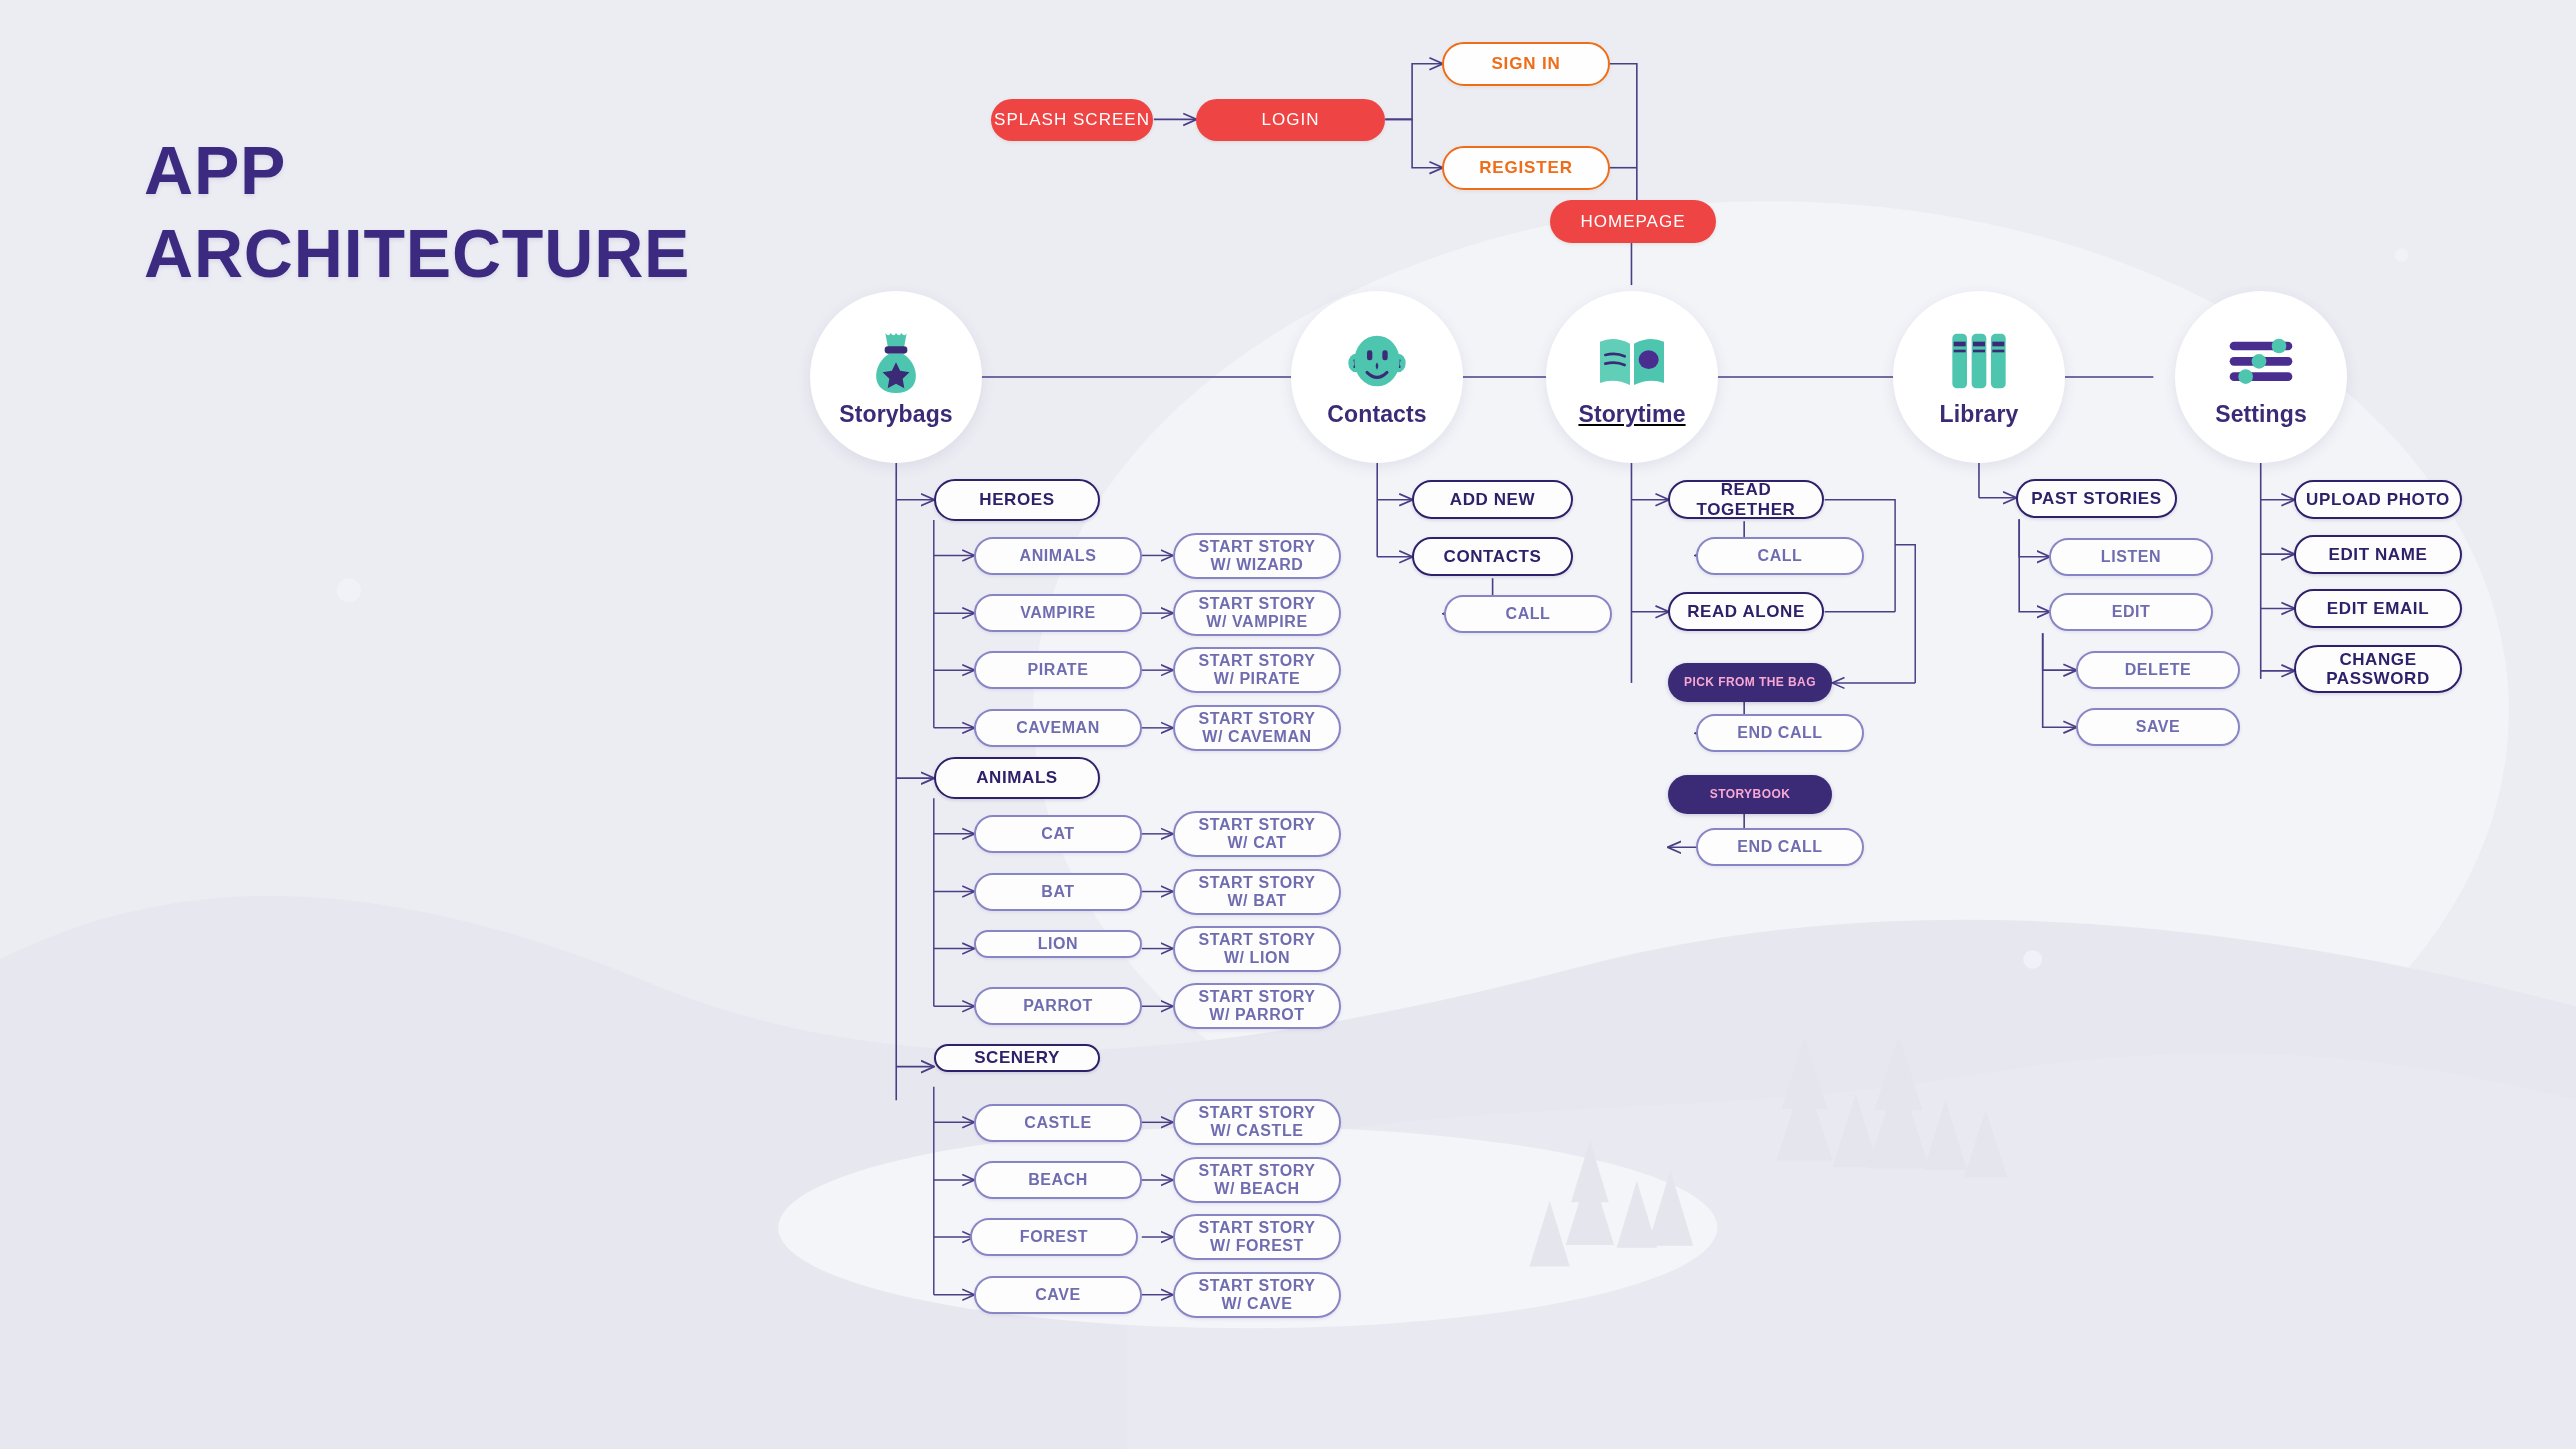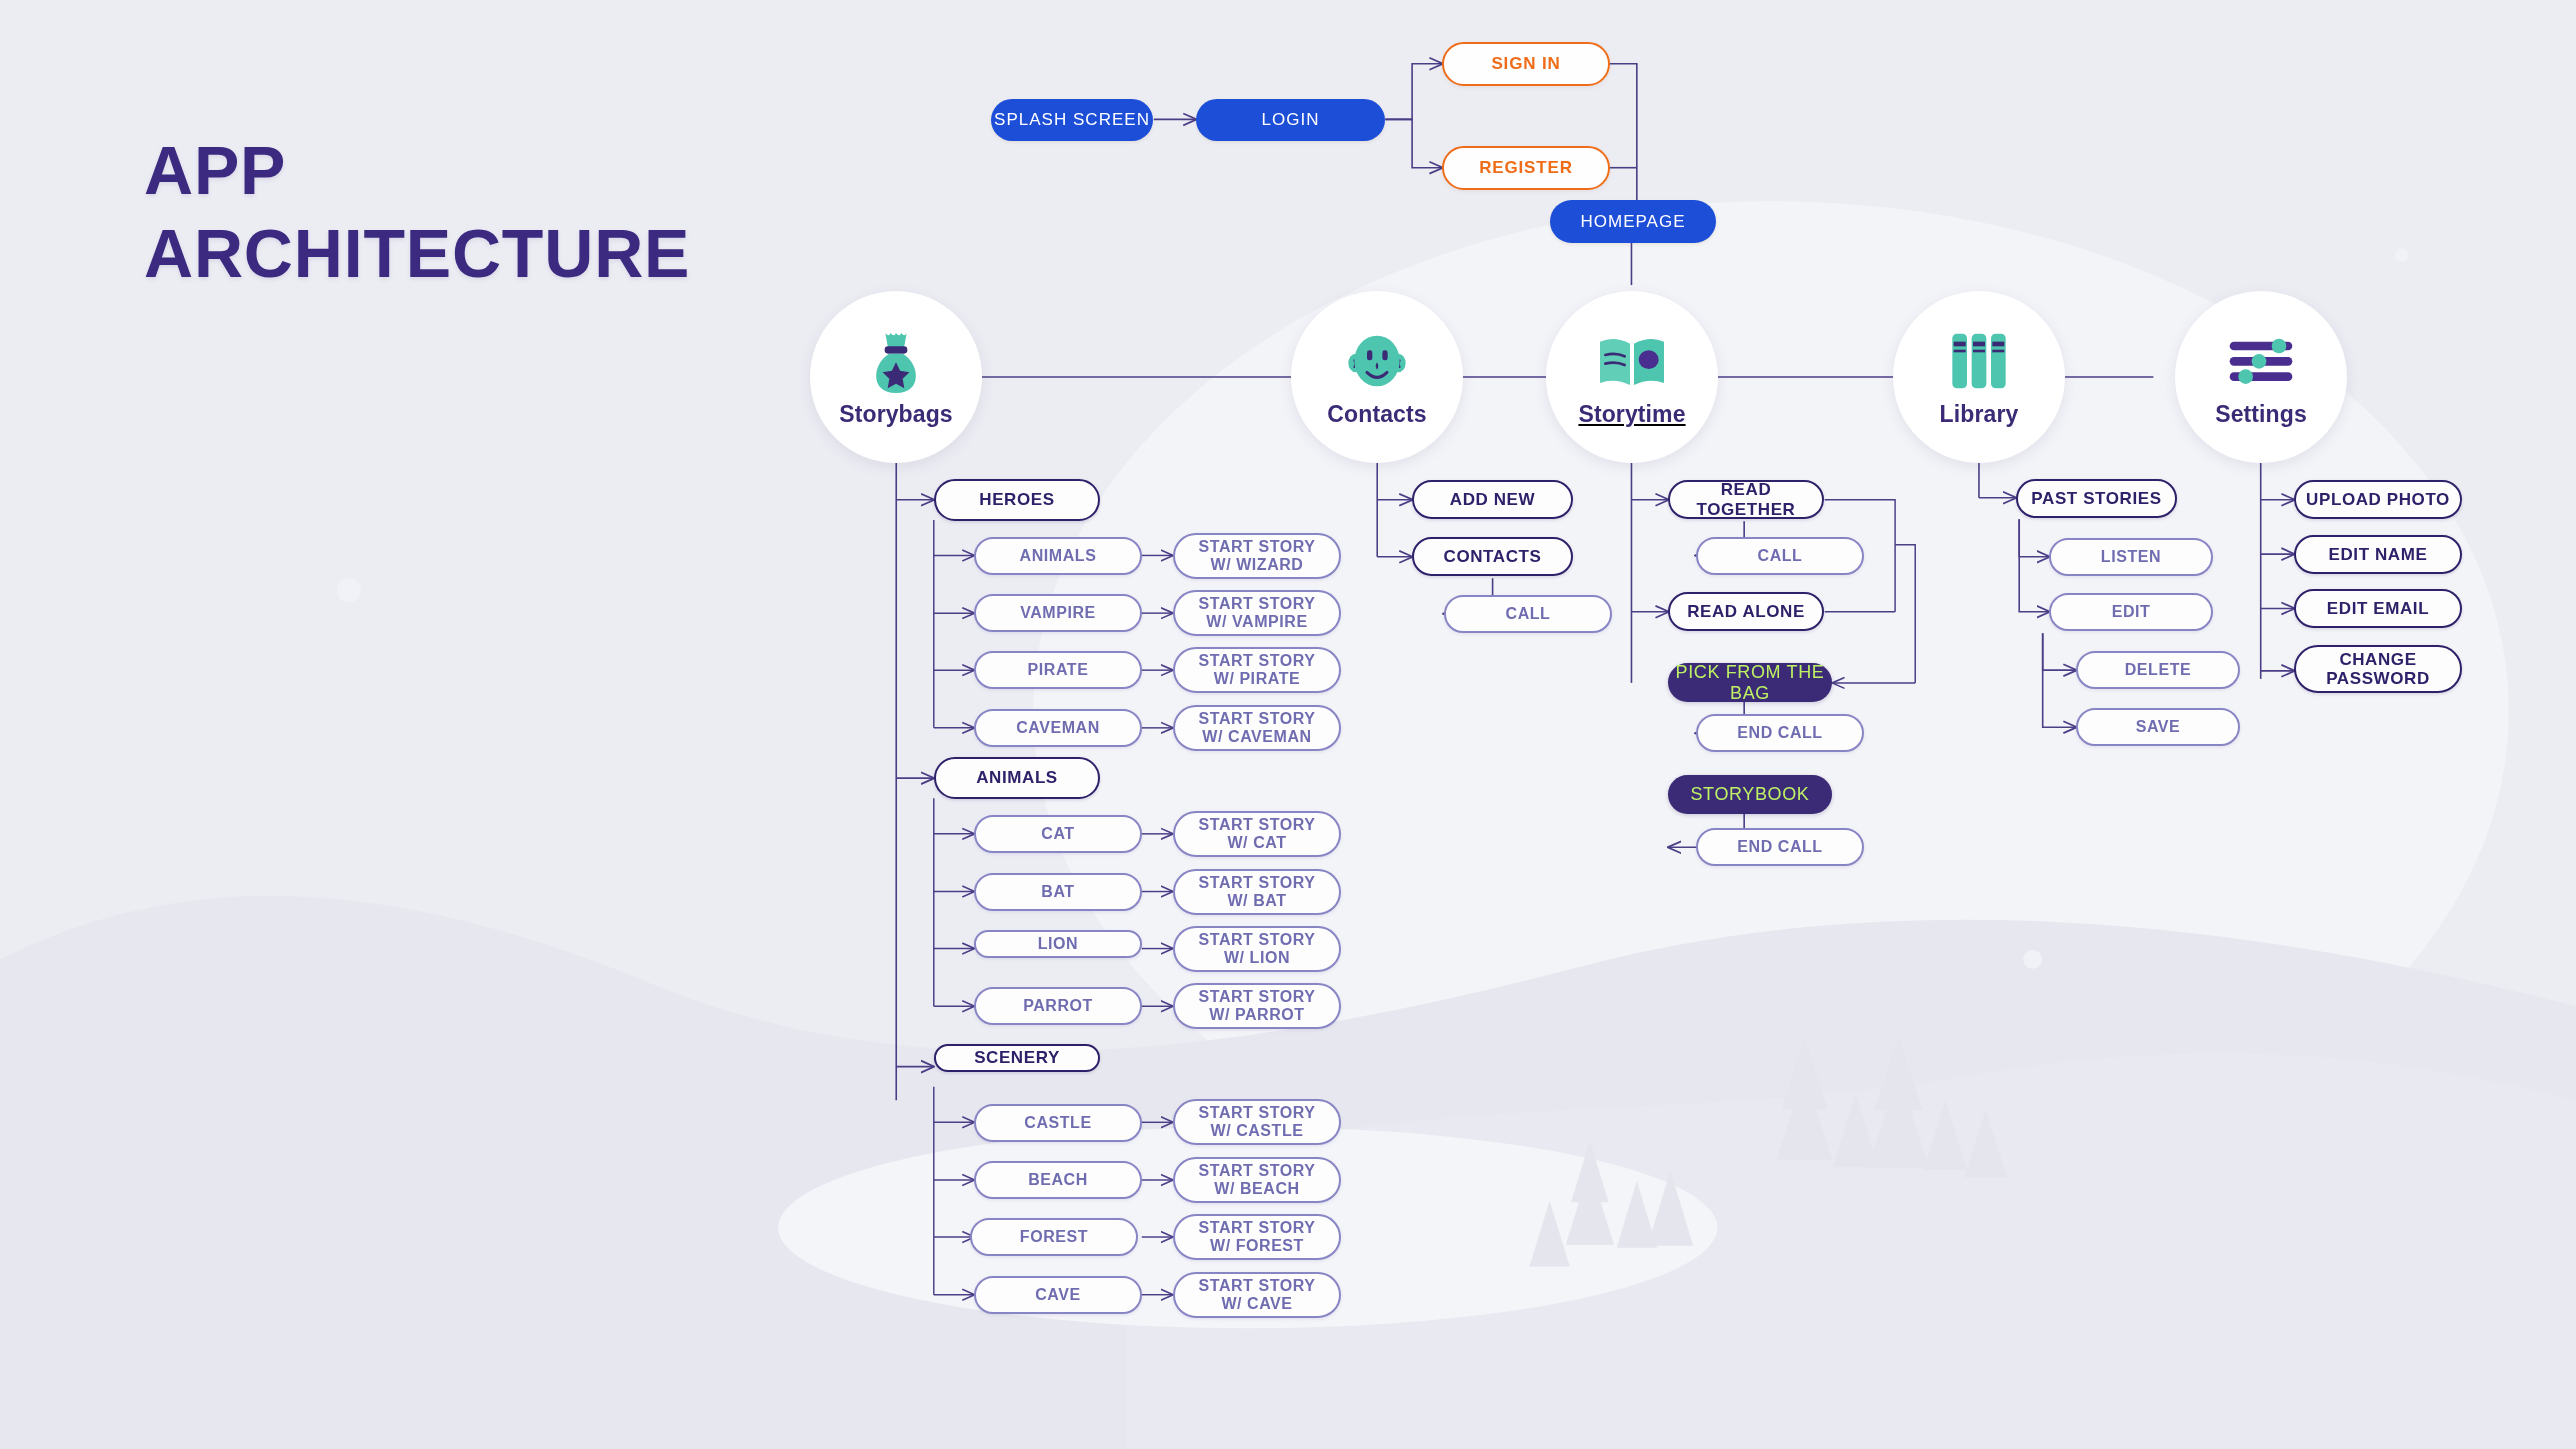--- a/index.html
+++ b/index.html
@@ -34,21 +34,21 @@
     justify-content: center;
     text-align: center;
     border-radius: 670px;
     letter-spacing: .035em;
     line-height: 1.12;
     white-space: pre-line;
   }
 
   
   .n-orange {
-    background: #1d4ed8;
+    background: #ef4444;
     color: #ffffff;
     font-size: 17px;
     font-weight: 400;
     letter-spacing: .06em;
     box-shadow: 0 1.3px 3.4px rgba(120,90,40,.13);
   }
   
   .n-orange-o {
     background: #fefefe;
     color: #ef6c18;
@@ -72,23 +72,23 @@
     background: #fdfdfe;
     color: #6f6cb0;
     border: 2px solid #8885c4;
     font-size: 16px;
     font-weight: 700;
     box-shadow: 0 1.3px 3.4px rgba(90,80,160,.13);
   }
   
   .n-fill {
     background: #3b2a75;
-    color: #bef264;
-    font-size: 18px;
-    font-weight: 400;
+    color: #f9a8d4;
+    font-size: 12px;
+    font-weight: 700;
     box-shadow: 0 1.3px 4px rgba(46,32,105,.22);
   }
 
   
   .circle {
     position: absolute;
     z-index: 4;
     width: 172px;
     height: 172px;
     border-radius: 50%;

